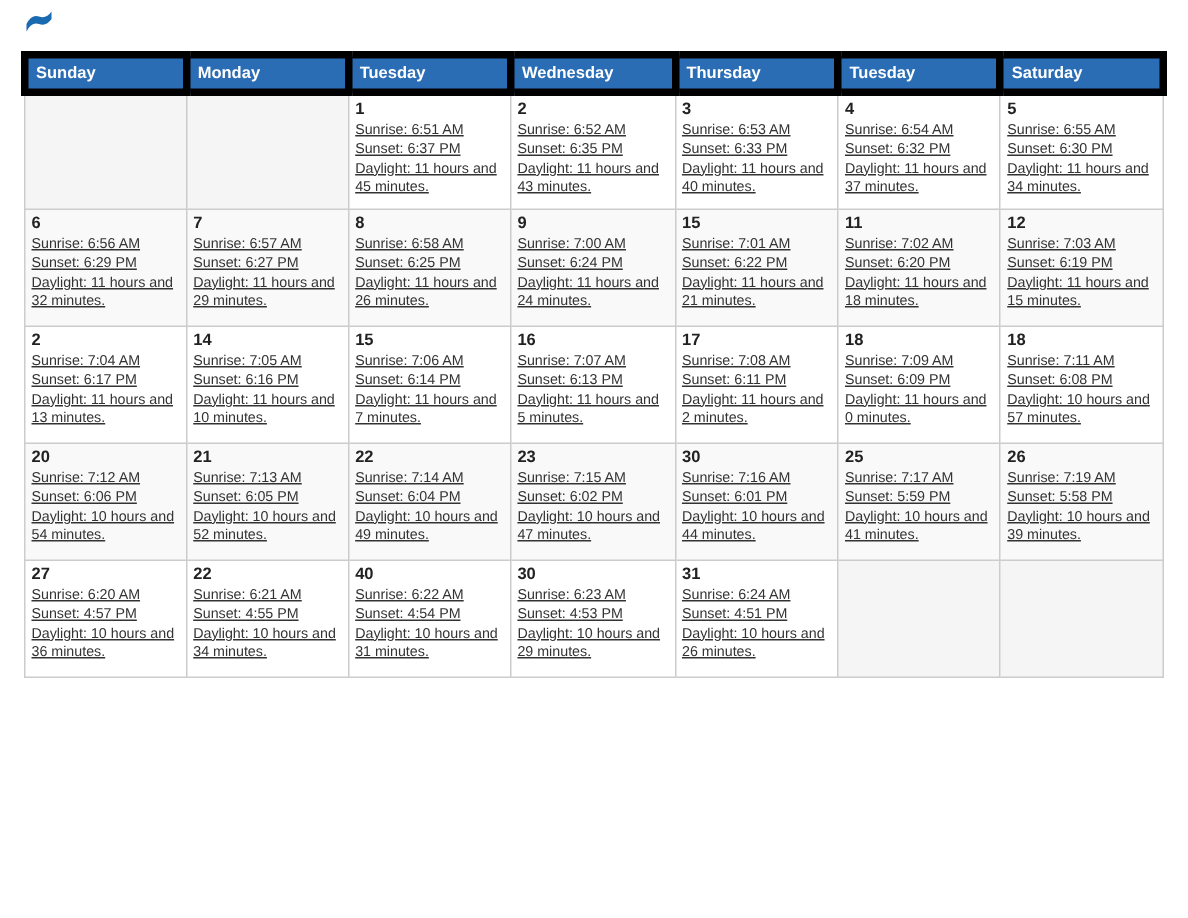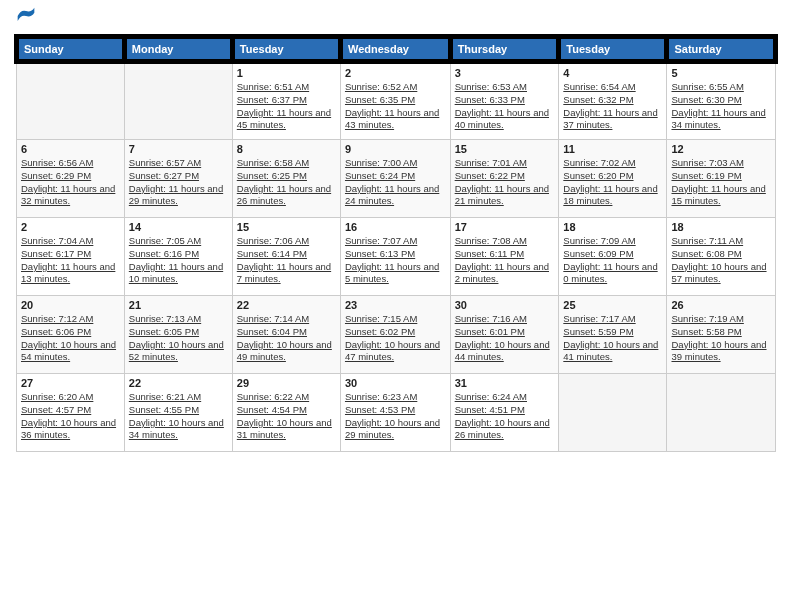--- a/index.html
+++ b/index.html
@@ -364,21 +364,21 @@
           </td>
           <td>
             <span class="day-number">22</span>
         <div class="day-info">
           Sunrise: 6:21 AM<br>
           Sunset: 4:55 PM<br>
           Daylight: 10 hours and 34 minutes.
         </div>
           </td>
           <td>
-            <span class="day-number">29</span>
+            <span class="day-number">40</span>
         <div class="day-info">
           Sunrise: 6:22 AM<br>
           Sunset: 4:54 PM<br>
           Daylight: 10 hours and 31 minutes.
         </div>
           </td>
           <td>
             <span class="day-number">30</span>
         <div class="day-info">
           Sunrise: 6:23 AM<br>

